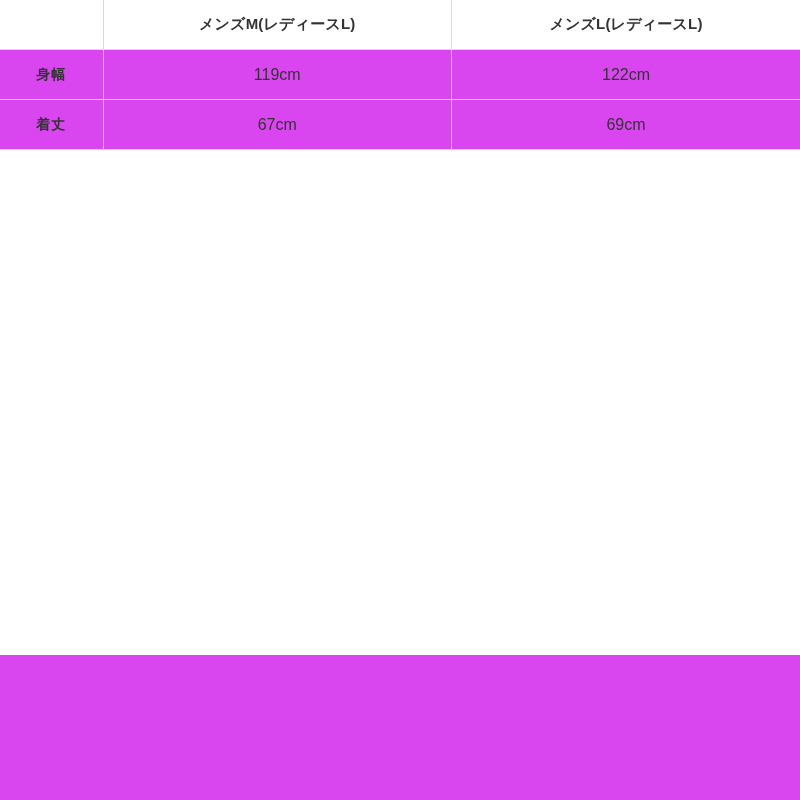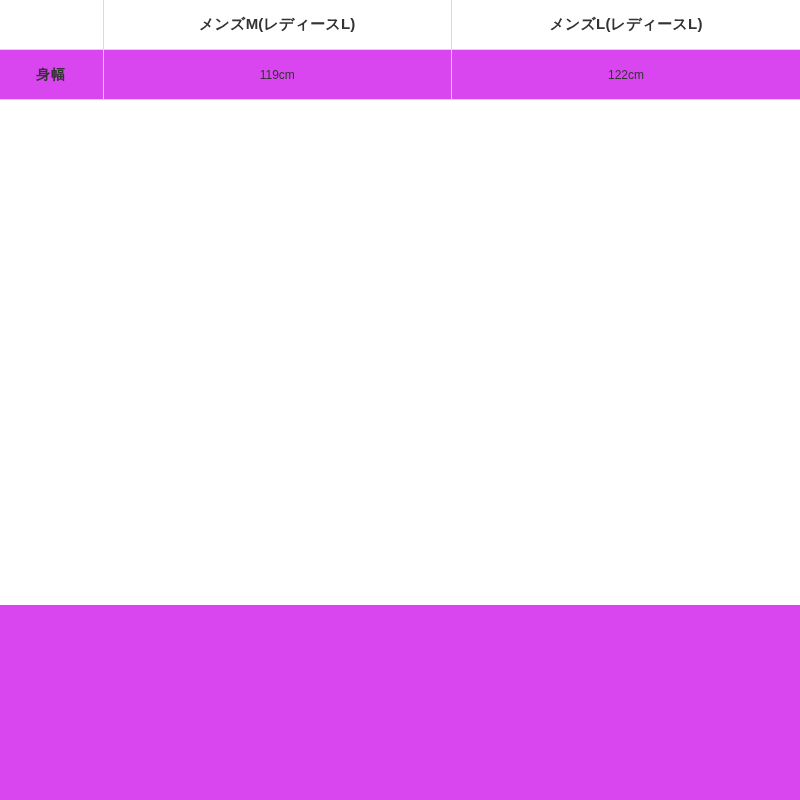--- a/index.html
+++ b/index.html
@@ -61,21 +61,21 @@
     height: 49px;
     font-size: 14px;
     font-weight: bold;
     color: #333333;
     text-align: center;
     vertical-align: middle;
     letter-spacing: 1px;
   }
   .row-value {
     height: 49px;
-    font-size: 12px;
+    font-size: 16px;
     color: #333333;
     text-align: center;
     vertical-align: middle;
     font-weight: normal;
   }
   .blank-area {
     width: 800px;
     height: 505px;
     background: #ffffff;
   }
@@ -96,16 +96,21 @@
         <th>メンズM(レディースL)</th>
         <th>メンズL(レディースL)</th>
       </tr>
     </thead>
     <tbody>
       <tr>
         <td class="row-label">身幅</td>
         <td class="row-value">119cm</td>
         <td class="row-value">122cm</td>
       </tr>
+      <tr>
+        <td class="row-label">着丈</td>
+        <td class="row-value">67cm</td>
+        <td class="row-value">69cm</td>
+      </tr>
     </tbody>
   </table>
   <div class="blank-area"></div>
 </div>
 
 </body></html>

